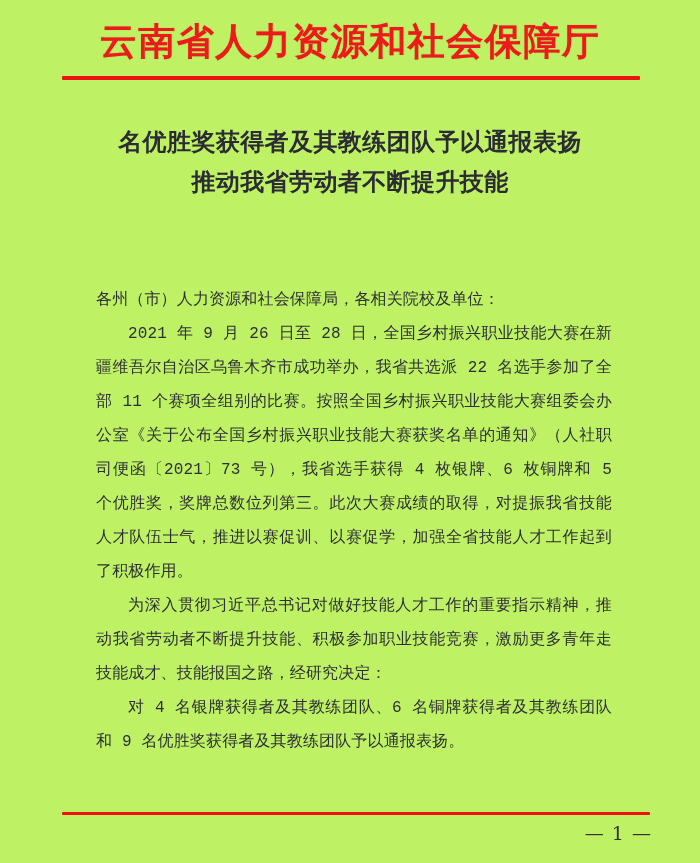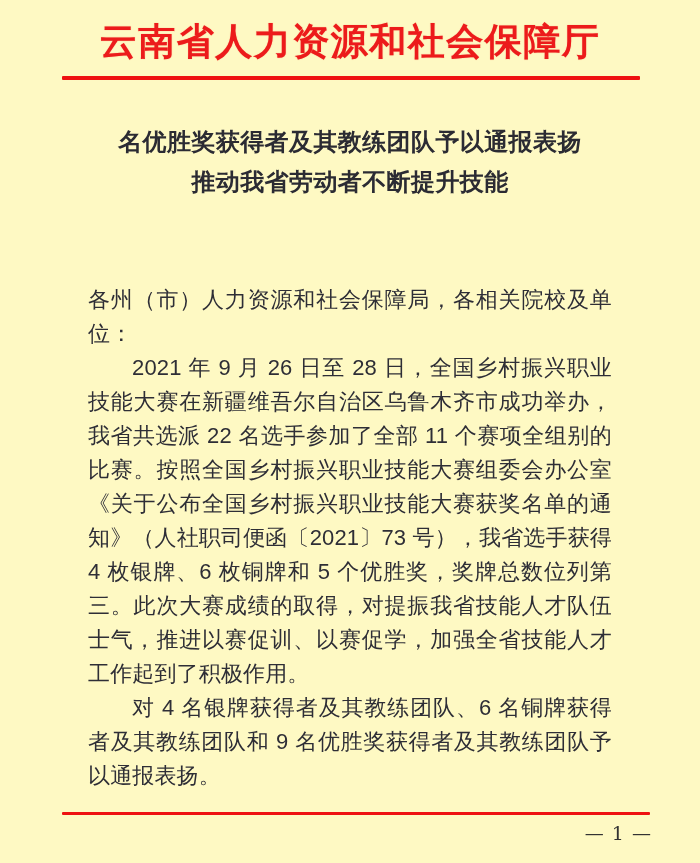--- a/index.html
+++ b/index.html
@@ -14,21 +14,21 @@
     position: relative;
     overflow: hidden;
     font-family: "DejaVu Serif", "Liberation Serif", serif;
     -webkit-font-smoothing: antialiased;
   }
 
   .page {
     width: 700px;
     height: 863px;
     position: relative;
-    background: #fef9c3;
+    background: #bef264;
     box-sizing: border-box;
   }
 
   
   .masthead {
     position: absolute;
     left: 0;
     top: 18px;
     width: 700px;
     text-align: center;
@@ -74,28 +74,28 @@
   }
 
   
   .doc-body {
     position: absolute;
     left: 88px;
     top: 283px;
     width: 524px;
   }
   .para {
-    font-family: Liberation Sans, sans-serif;
-    font-size: 22px;
+    font-family: Liberation Mono, monospace;
+    font-size: 16px;
     line-height: 34px;
     letter-spacing: 0.15px;
     color: #2e2e36;
     text-align: justify;
     text-justify: inter-ideograph;
-    margin: 0 0 0 0;
+    margin: 0 0 0 8px;
     word-break: break-all;
   }
   .para + .para {
     margin-top: 0;
   }
   .para.indent {
     text-indent: 2em;
   }
 
   
@@ -132,19 +132,20 @@
   <div class="masthead-rule"></div>
 
   <div class="doc-title">
     <div class="doc-title-line">名优胜奖获得者及其教练团队予以通报表扬</div>
     <div class="doc-title-line">推动我省劳动者不断提升技能</div>
   </div>
 
   <div class="doc-body">
     <p class="para">各州（市）人力资源和社会保障局，各相关院校及单位：</p>
     <p class="para indent">2021 年 9 月 26 日至 28 日，全国乡村振兴职业技能大赛在新疆维吾尔自治区乌鲁木齐市成功举办，我省共选派 22 名选手参加了全部 11 个赛项全组别的比赛。按照全国乡村振兴职业技能大赛组委会办公室《关于公布全国乡村振兴职业技能大赛获奖名单的通知》（人社职司便函〔2021〕73 号），我省选手获得 4 枚银牌、6 枚铜牌和 5 个优胜奖，奖牌总数位列第三。此次大赛成绩的取得，对提振我省技能人才队伍士气，推进以赛促训、以赛促学，加强全省技能人才工作起到了积极作用。</p>
+    <p class="para indent">为深入贯彻习近平总书记对做好技能人才工作的重要指示精神，推动我省劳动者不断提升技能、积极参加职业技能竞赛，激励更多青年走技能成才、技能报国之路，经研究决定：</p>
     <p class="para indent">对 4 名银牌获得者及其教练团队、6 名铜牌获得者及其教练团队和 9 名优胜奖获得者及其教练团队予以通报表扬。</p>
   </div>
 
   <div class="footer-rule"></div>
   <div class="page-number">— 1 —</div>
 
 </div>
 
 </body></html>

